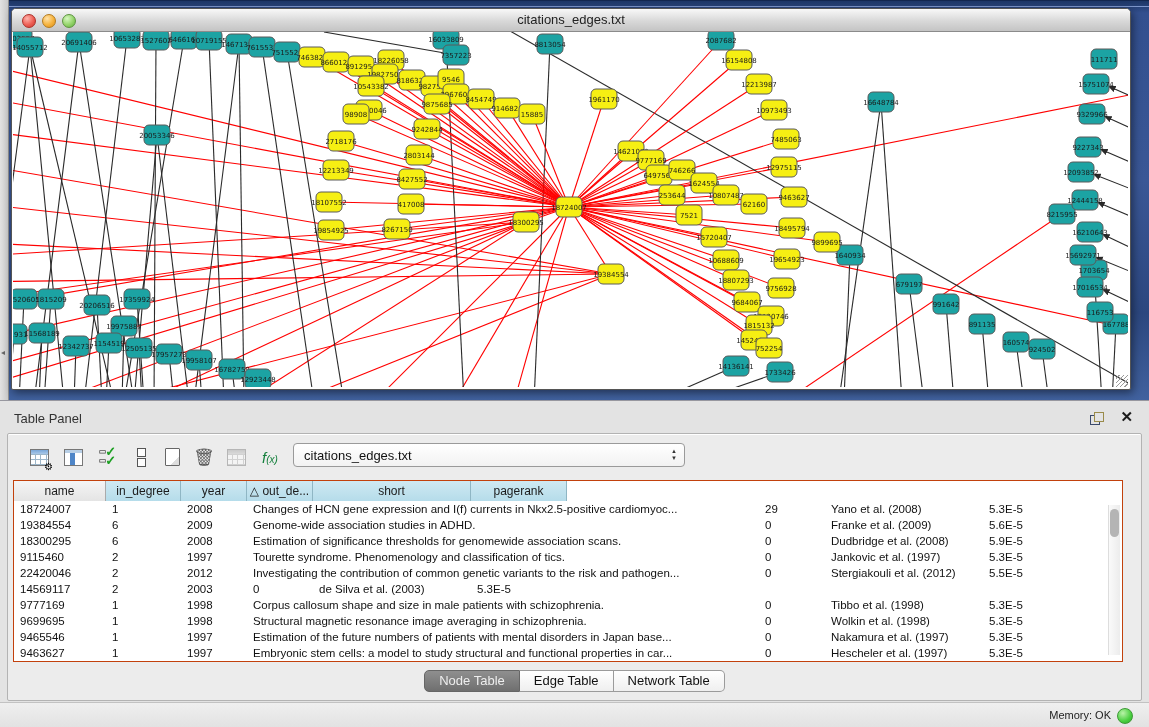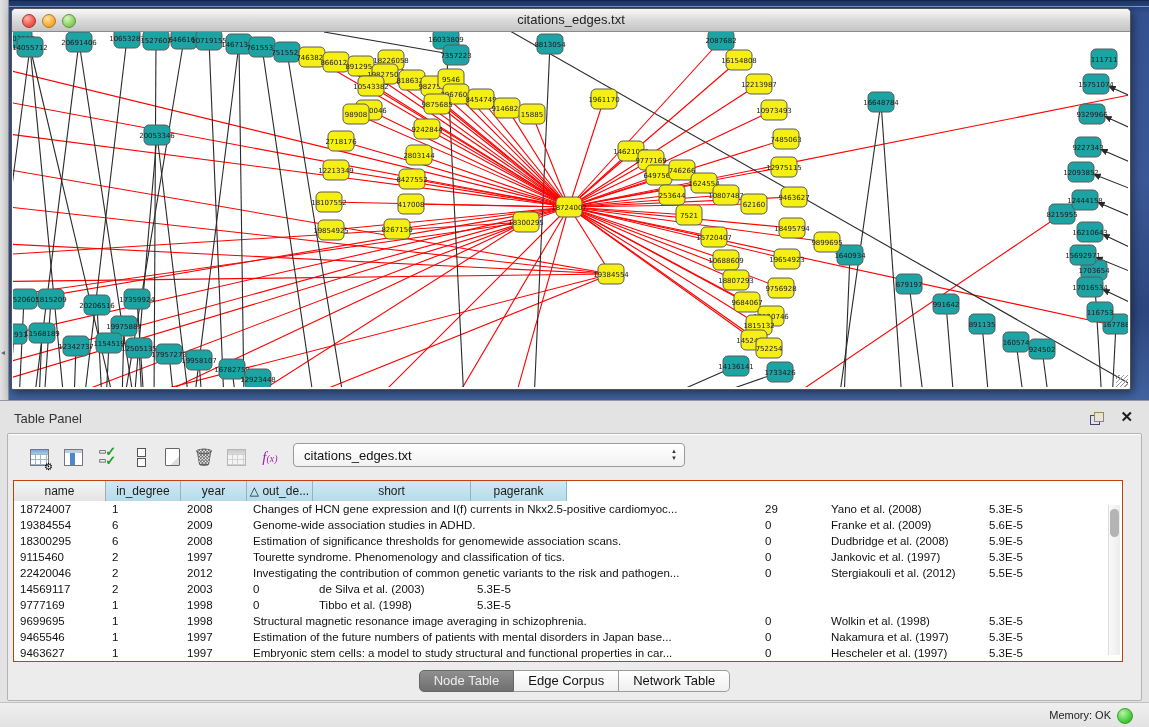--- a/index.html
+++ b/index.html
@@ -51,21 +51,21 @@
   .col-sel{width:17px;height:15px;border:1px solid #777;background:
      linear-gradient(90deg,#fff 0 5px,#4f86c8 5px 10px,#fff 10px),#fff;
      box-shadow:inset 0 3px 0 #b8cfe6;}
   .checks{font-size:13px;line-height:8px;color:#1da023;font-weight:bold;letter-spacing:-1px;}
   .checks div{height:9px;}
   .checks span{color:#555;font-size:8px;vertical-align:2px;}
   .two-squares div{width:7px;height:7px;border:1px solid #555;background:#fdfdfd;margin:1px auto;}
   .doc{width:13px;height:16px;border:1px solid #666;background:linear-gradient(135deg,#fff 70%,#ddd 70%);border-radius:1px;}
   .trash{font-size:17px;color:#555;}
   .mini-table.gray{opacity:.45;filter:grayscale(1);}
-  .fx{font-family:Liberation Serif, serif;font-style:italic;font-size:15px;color:#a21caf;}
+  .fx{font-family:Liberation Sans, sans-serif;font-style:italic;font-size:15px;color:#15803d;}
   .fx small{font-size:10px;}
   #tp-select{position:absolute;left:277px;top:1px;width:392px;height:24px;background:linear-gradient(#fff,#f2f2f2);
      border:1px solid #9a9a9a;border-radius:4px;font-size:13px;color:#111;line-height:24px;padding-left:10px;box-sizing:border-box;}
   #tp-select .arrows{position:absolute;right:7px;top:4px;font-size:6px;color:#333;line-height:7px;text-align:center;}
 
   
   #tbl{position:absolute;left:5px;top:46px;width:1108px;border:1px solid #c2410c;background:#fff;}
   .hrow{display:flex;height:20px;background:#fff;}
   .hcell{box-sizing:border-box;border-right:1px solid #8fb6c4;background:linear-gradient(#cfe9f2,#b5dcea);
      font-size:12px;color:#1b1b1b;text-align:center;line-height:20px;overflow:hidden;white-space:nowrap;}
@@ -795,20 +795,21 @@
               <div class="dcell c1">2</div>
               <div class="dcell c2">2003</div>
               <div class="dcell c4">0</div>
               <div class="dcell c5">de Silva et al. (2003)</div>
               <div class="dcell c6">5.3E-5</div>
             </div>
             <div class="drow">
               <div class="dcell c0">9777169</div>
               <div class="dcell c1">1</div>
               <div class="dcell c2">1998</div>
+              <div class="dcell c3">Corpus callosum shape and size in male patients with schizophrenia.</div>
               <div class="dcell c4">0</div>
               <div class="dcell c5">Tibbo et al. (1998)</div>
               <div class="dcell c6">5.3E-5</div>
             </div>
             <div class="drow">
               <div class="dcell c0">9699695</div>
               <div class="dcell c1">1</div>
               <div class="dcell c2">1998</div>
               <div class="dcell c3">Structural magnetic resonance image averaging in schizophrenia.</div>
               <div class="dcell c4">0</div>
@@ -834,21 +835,21 @@
               <div class="dcell c6">5.3E-5</div>
             </div>
           </div>
         <div id="vscroll">
           <div id="vthumb"></div>
         </div>
       </div>
 
       <div id="tabs">
           <div class="tab sel">Node Table</div>
-          <div class="tab">Edge Corpus</div>
+          <div class="tab">Edge Table</div>
           <div class="tab">Network Table</div>
         </div>
     </div>
   </div>
 
   <div id="statusbar">
     <div id="mem">Memory: OK</div>
     <div id="memdot"></div>
   </div>
 </div>

